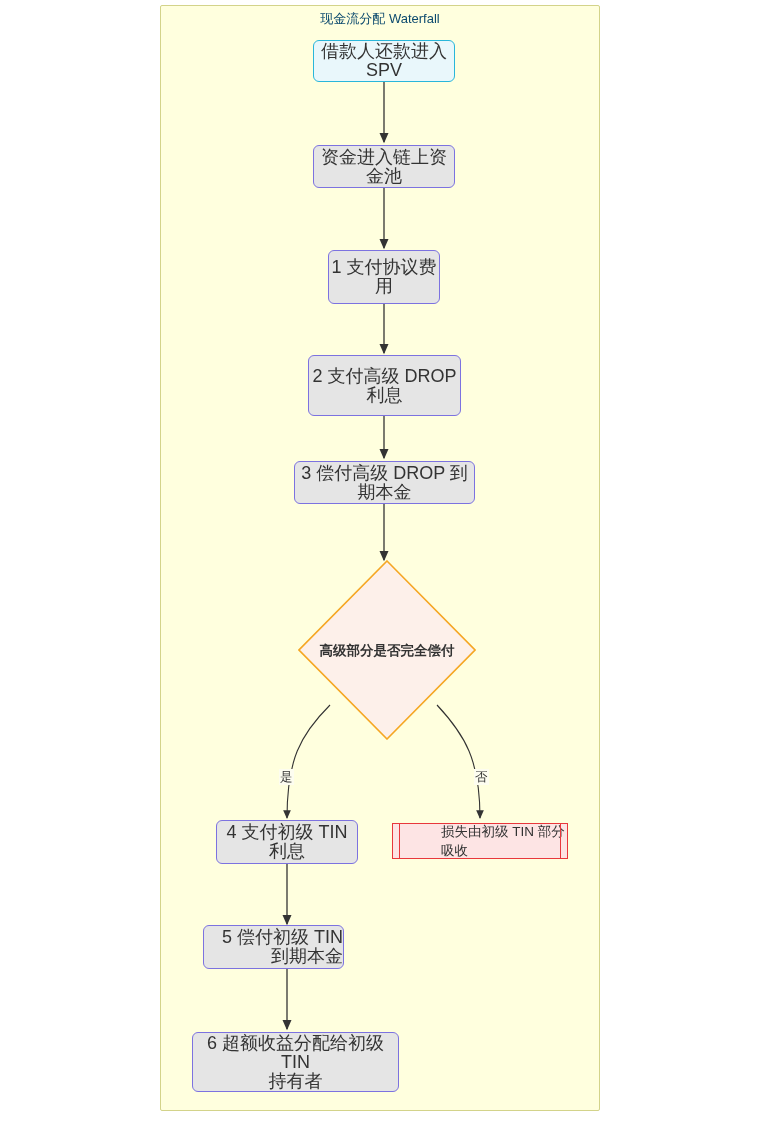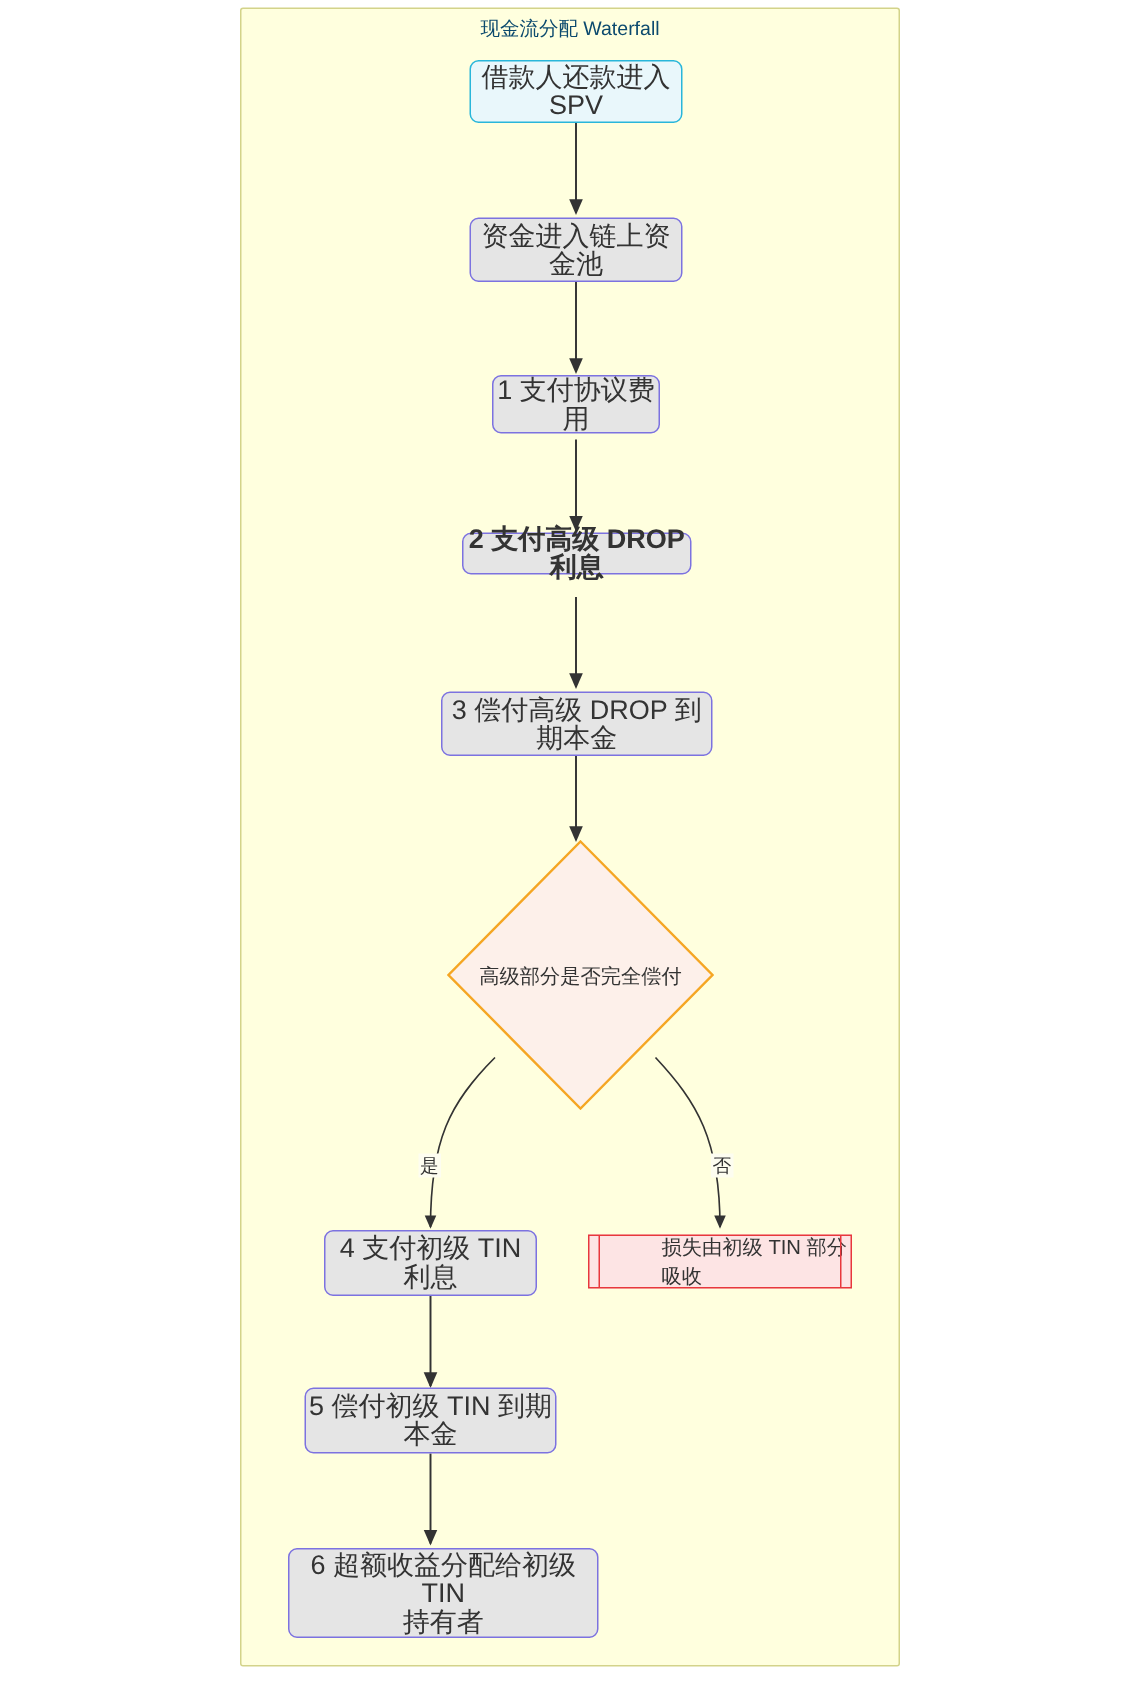--- a/index.html
+++ b/index.html
@@ -81,20 +81,21 @@
     width: 100%;
     height: 100%;
   }
   .node-diamond-label {
     position: relative;
     z-index: 2;
     font-size: 13.5px;
     color: #333333;
     text-align: center;
     line-height: 19px;
+    font-weight: bold;
   }
   .node-subroutine {
     background: #fde4e4;
     border: 1.5px solid #e8373c;
     border-radius: 0;
     position: absolute;
     box-sizing: border-box;
     display: flex;
     align-items: center;
     justify-content: center;
@@ -165,39 +166,39 @@
     </g>
     <g>
       <path d="M287,969 L287,1029" stroke="#333333" stroke-width="1.3" fill="none" marker-end="url(#arrow)"></path>
     </g>
   </svg>
 
   <div class="node node-start" style="left:313px; top:40px; width:142px; height:42px;">借款人还款进入 SPV</div>
 
   <div class="node node-process" style="left:313px; top:145px; width:142px; height:43px;">资金进入链上资金池</div>
 
-  <div class="node node-process" style="left:328px; top:250px; width:112px; height:39px;">1 支付协议费用</div>
-
-  <div class="node node-process" style="left:308px; top:355px; width:153px; height:28px;font-weight:bold;">2 支付高级 DROP 利息</div>
+  <div class="node node-process" style="left:328px; top:250px; width:112px; height:54px;">1 支付协议费用</div>
+
+  <div class="node node-process" style="left:308px; top:355px; width:153px; height:61px;">2 支付高级 DROP 利息</div>
 
   <div class="node node-process" style="left:294px; top:461px; width:181px; height:43px;">3 偿付高级 DROP 到期本金</div>
 
   <div class="node-diamond-wrap" style="left:298px; top:560px; width:178px; height:180px;">
     <svg class="node-diamond-shape" viewBox="0 0 178 180" preserveAspectRatio="none" xmlns="http://www.w3.org/2000/svg">
       <polygon points="89,1 177,90 89,179 1,90" fill="#fdf0ea" stroke="#f5a623" stroke-width="1.6"></polygon>
     </svg>
     <span class="node-diamond-label">高级部分是否完全偿付</span>
   </div>
 
   <div class="edge-label" style="left:279px; top:769px;">是</div>
 
   <div class="edge-label" style="left:474px; top:769px;">否</div>
 
   <div class="node node-process" style="left:216px; top:820px; width:142px; height:44px;">4 支付初级 TIN 利息</div>
 
   <div class="node-subroutine" style="left:392px; top:823px; width:176px; height:36px;">损失由初级 TIN 部分吸收</div>
 
-  <div class="node node-process" style="left:203px; top:925px; width:168px; height:44px;">5 偿付初级 TIN 到期本金</div>
+  <div class="node node-process" style="left:203px; top:925px; width:141px; height:44px;text-align:right;">5 偿付初级 TIN 到期本金</div>
 
   <div class="node node-process" style="left:192px; top:1032px; width:207px; height:60px;">6 超额收益分配给初级 TIN
 持有者</div>
 
 </div>
 
 </body></html>

